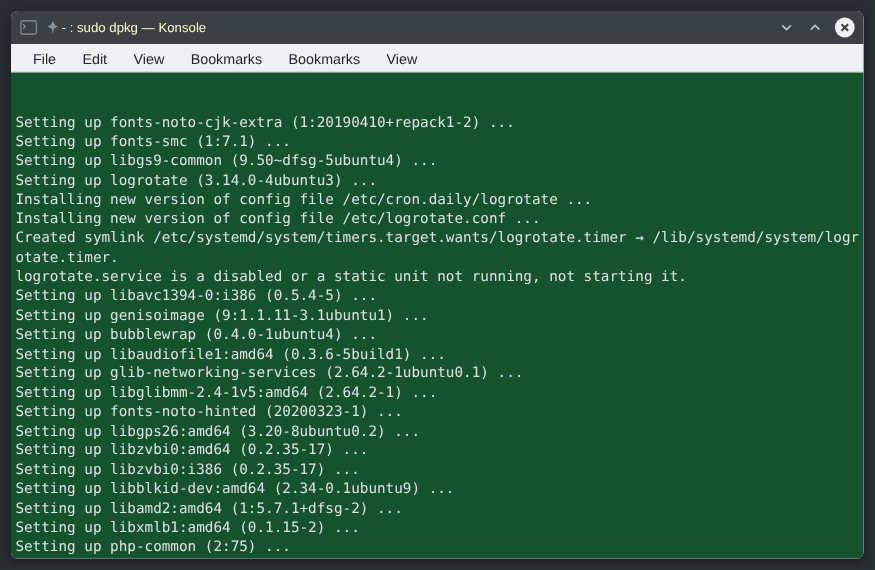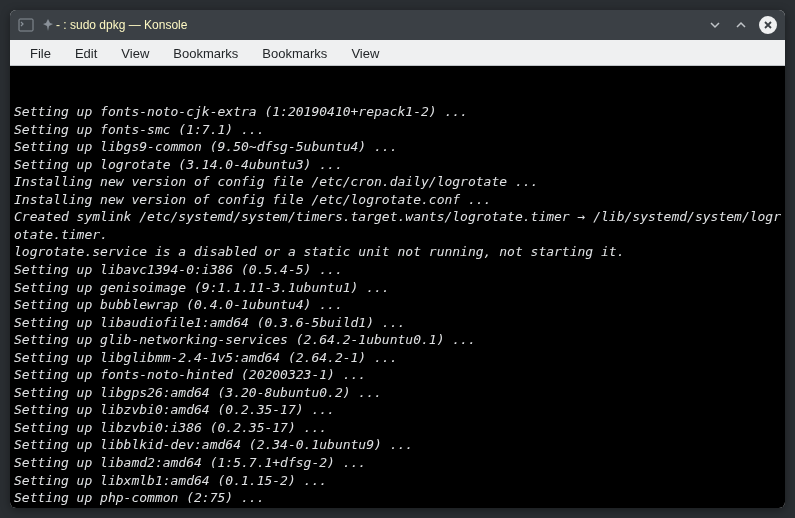--- a/index.html
+++ b/index.html
@@ -80,30 +80,29 @@
       font-size: 13px;
       color: #232629;
       border-bottom: 1px solid #c0c4c8;
     }
     .menu-item {
       padding: 4px 12px;
       cursor: pointer;
     }
     .terminal {
       flex: 1;
-      background: #000000;
+      background: #14532d;
       color: #e0e2e4;
       font-family: "DejaVu Sans Mono", "Liberation Mono", Consolas, monospace;
       font-size: 13px;
       line-height: 1.35;
       padding: 2px 4px;
       overflow: hidden;
       white-space: pre-wrap;
       word-break: break-all;
-      font-style: italic;
     }
     .terminal-line {
       white-space: pre-wrap;
     }
   </style>
 </head>
 <body>
 
 <div class="window">
   <div class="titlebar">

